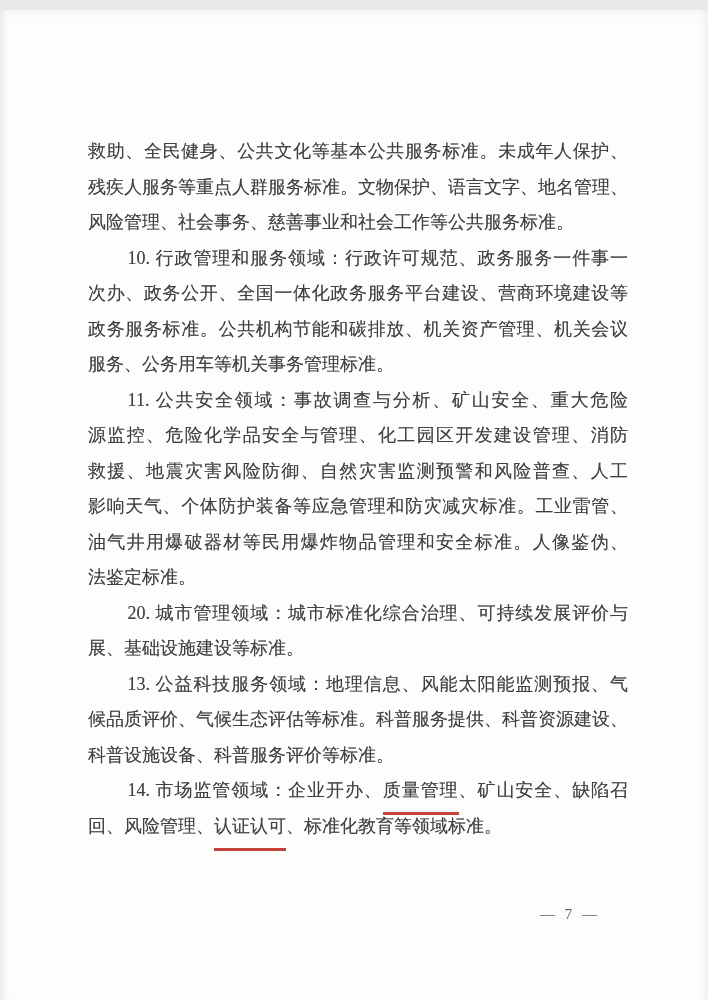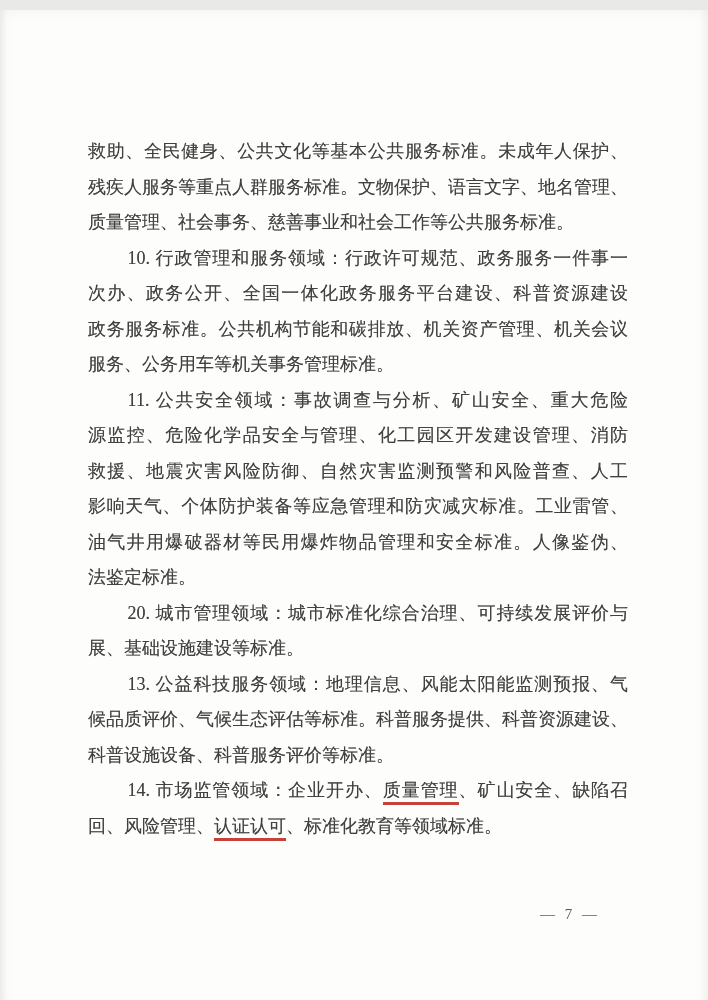--- a/index.html
+++ b/index.html
@@ -35,21 +35,21 @@
     white-space: normal;
   }
   .line.end {
     text-align-last: left;
   }
   .line.indent {
     text-indent: 2.2em;
   }
   .ul-red {
     border-bottom: 3px solid #c44237;
-    padding-bottom: 2px;
+    padding-bottom: 12px;
   }
   .footer {
     position: absolute;
     top: 896px;
     left: 540px;
     width: 90px;
     font-size: 15px;
     letter-spacing: 3px;
     color: #5a5a5a;
     text-align: left;
@@ -57,24 +57,24 @@
 </style>
 </head>
 <body>
 
 <div class="page">
 
   <div class="doc-body">
 
     <div class="line">救助、全民健身、公共文化等基本公共服务标准。未成年人保护、</div>
     <div class="line">残疾人服务等重点人群服务标准。文物保护、语言文字、地名管理、</div>
-    <div class="line end">质量管理、社会事务、慈善事业和社会工作等公共服务标准。</div>
+    <div class="line end">风险管理、社会事务、慈善事业和社会工作等公共服务标准。</div>
 
     <div class="line indent">10. 行政管理和服务领域：行政许可规范、政务服务一件事一</div>
-    <div class="line">次办、政务公开、全国一体化政务服务平台建设、科普资源建设</div>
+    <div class="line">次办、政务公开、全国一体化政务服务平台建设、营商环境建设等</div>
     <div class="line">政务服务标准。公共机构节能和碳排放、机关资产管理、机关会议</div>
     <div class="line end">服务、公务用车等机关事务管理标准。</div>
 
     <div class="line indent">11. 公共安全领域：事故调查与分析、矿山安全、重大危险</div>
     <div class="line">源监控、危险化学品安全与管理、化工园区开发建设管理、消防</div>
     <div class="line">救援、地震灾害风险防御、自然灾害监测预警和风险普查、人工</div>
     <div class="line">影响天气、个体防护装备等应急管理和防灾减灾标准。工业雷管、</div>
     <div class="line">油气井用爆破器材等民用爆炸物品管理和安全标准。人像鉴伪、</div>
     <div class="line end">法鉴定标准。</div>
 

